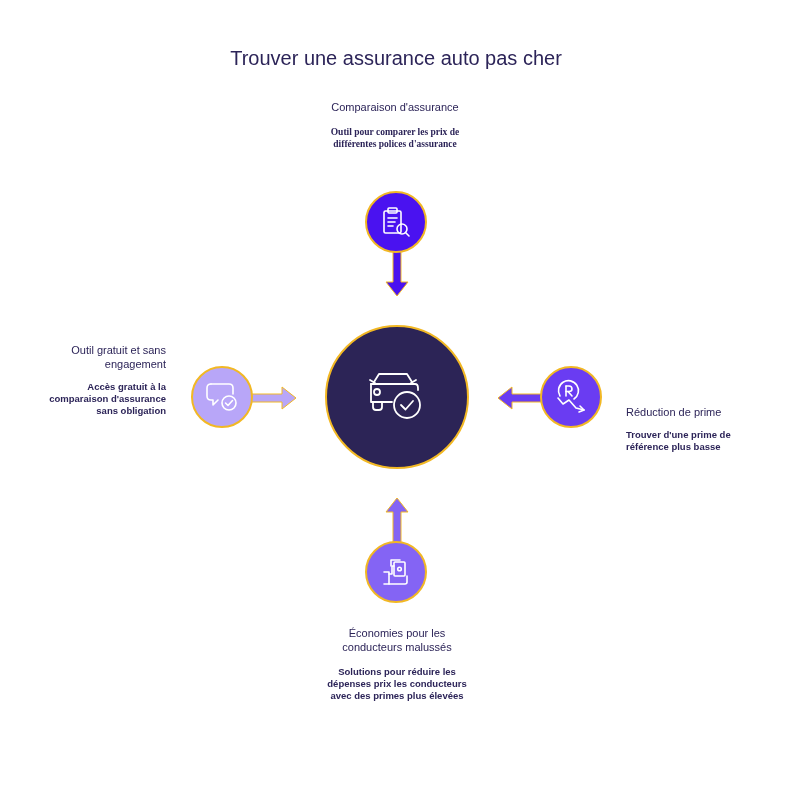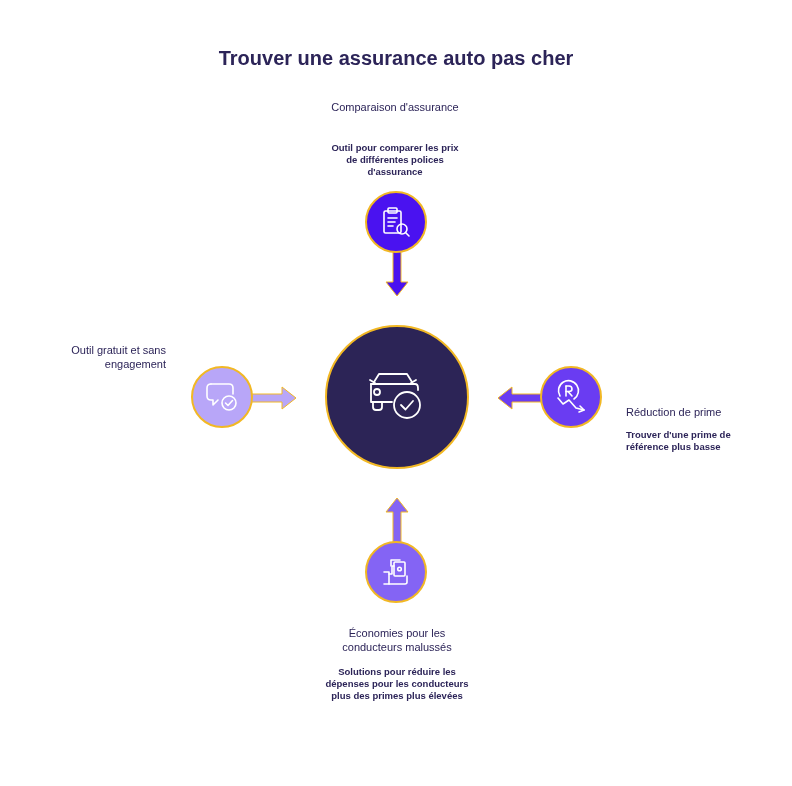--- a/index.html
+++ b/index.html
@@ -1,38 +1,38 @@
 <!DOCTYPE html>
 <html><head>
 <meta charset="utf-8">
 <style>
   html, body { margin: 0; padding: 0; background: #ffffff; }
   body { width: 792px; height: 786px; position: relative; overflow: hidden;
          font-family: "Liberation Sans", sans-serif; color: #2a2255; }
   .title { position: absolute; left: 0; width: 792px; top: 47px; text-align: center;
-           font-size: 20px; font-weight: bold; color: #2c2458; }
+           font-size: 20px; font-weight: normal; color: #2c2458; }
   .block { position: absolute; }
   .heading { font-size: 11px; color: #2c2458; line-height: 14px; }
   .desc { font-size: 9.5px; font-weight: bold; color: #2c2458; line-height: 12px; margin-top: 10px; }
   .center { text-align: center; }
   .right { text-align: right; }
   .left { text-align: left; }
   .circle { position: absolute; border-radius: 50%; box-sizing: border-box;
             border: 2px solid #f2b824; display: flex; align-items: center; justify-content: center; }
   .arrow { position: absolute; }
   svg { display: block; }
 </style>
 </head>
 <body>
 
 <div class="title">Trouver une assurance auto pas cher</div>
 
 <div class="block center" style="left:325px; top:100px; width:140px;">
   <div class="heading">Comparaison d'assurance</div>
-  <div class="desc" style="margin-top:28px;">Outil pour comparer les prix de différentes polices d'assurance</div>
+  <div class="desc" style="margin-top:12px;font-family:Liberation Serif, serif;">Outil pour comparer les prix de différentes polices d'assurance</div>
 </div>
 
 <svg class="arrow" style="left:383px; top:240px;" width="28" height="60" viewBox="0 0 28 60">
   <path d="M10 0 L18 0 L18 42 L25 42 L14 56 L3 42 L10 42 Z" fill="#4a12f0" stroke="#f2b824" stroke-width="1"></path>
 </svg>
 
 <div class="circle" style="left:365px; top:191px; width:62px; height:62px; background:#4a12f0;">
   <svg width="36" height="36" viewBox="0 0 36 36" fill="none" stroke="#fff" stroke-width="1.6" stroke-linecap="round" stroke-linejoin="round">
     <rect x="6" y="7" width="17" height="22" rx="1.5"></rect>
     <rect x="10" y="4" width="9" height="5" rx="1"></rect>
@@ -53,20 +53,21 @@
     <path d="M9 22 L9 40 L30 40"></path>
     <circle cx="15" cy="30" r="3"></circle>
     <path d="M11 40 L11 45 Q11 48 14 48 L17 48 Q20 48 20 45 L20 40"></path>
     <circle cx="45" cy="43" r="13"></circle>
     <path d="M39 43 L43.5 47.5 L51 39"></path>
   </svg>
 </div>
 
 <div class="block right" style="left:40px; top:343px; width:126px;">
   <div class="heading">Outil gratuit et sans engagement</div>
+  <div class="desc">Accès gratuit à la comparaison d'assurance sans obligation</div>
 </div>
 
 <svg class="arrow" style="left:240px; top:384px;" width="60" height="28" viewBox="0 0 60 28">
   <path d="M0 10 L42 10 L42 3 L56 14 L42 25 L42 18 L0 18 Z" fill="#b8a6f8" stroke="#f2b824" stroke-width="1"></path>
 </svg>
 
 <div class="circle" style="left:191px; top:366px; width:62px; height:62px; background:#b8a6f8;">
   <svg width="38" height="38" viewBox="0 0 38 38" fill="none" stroke="#fff" stroke-width="1.6" stroke-linecap="round" stroke-linejoin="round">
     <path d="M8 6 L26 6 Q30 6 30 10 L30 16"></path>
     <path d="M8 6 Q4 6 4 10 L4 18 Q4 22 8 22 L10 22 L10 27 L15 22"></path>
@@ -105,14 +106,14 @@
     <rect x="16" y="8" width="11" height="14" rx="1"></rect>
     <circle cx="21.5" cy="15" r="1.8"></circle>
     <path d="M6 18 L11 18 L11 30 L6 30"></path>
     <path d="M11 20 L14 20 L14 12 L16 12"></path>
     <path d="M11 30 L27 30 Q29 30 29 28 L29 22"></path>
   </svg>
 </div>
 
 <div class="block center" style="left:320px; top:626px; width:154px;">
   <div class="heading">Économies pour les conducteurs malussés</div>
-  <div class="desc" style="margin-top:12px;">Solutions pour réduire les dépenses pour les conducteurs plus des primes plus élevées</div>
+  <div class="desc" style="margin-top:12px;">Solutions pour réduire les dépenses prix les conducteurs avec des primes plus élevées</div>
 </div>
 
 </body></html>

